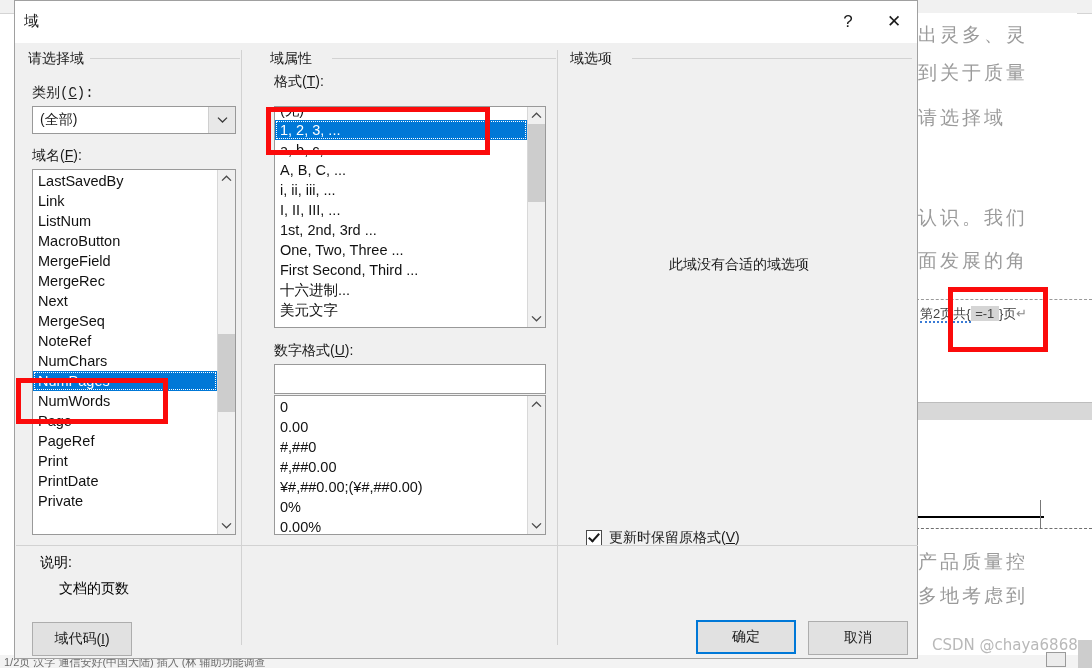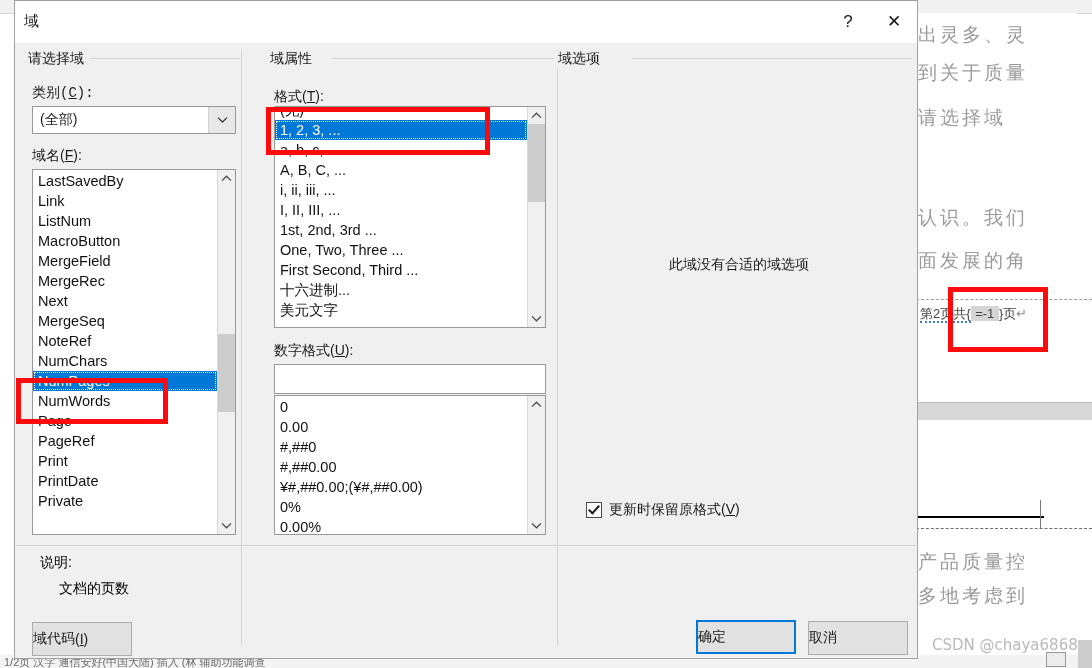--- a/index.html
+++ b/index.html
@@ -65,21 +65,21 @@
   .sb-up{top:0;} .sb-dn{bottom:0;}
   .sb-thumb{position:absolute;left:0;width:17px;background:#cdcdcd;}
 
   .textbox{position:absolute;height:30px;background:#fff;border:1px solid #999;box-sizing:border-box;}
 
   .checkbox-row{position:absolute;display:flex;align-items:center;gap:7px;font-size:14px;color:#1a1a1a;}
   .cb-box{width:14px;height:14px;border:1px solid #4a4a4a;background:#fff;position:relative;flex:none;}
   .cb-box.on:after{content:"";position:absolute;left:4px;top:0px;width:4px;height:9px;border:solid #1a1a1a;border-width:0 2px 2px 0;transform:rotate(42deg);}
 
   .btn{position:absolute;background:#e1e1e1;border:1px solid #adadad;box-sizing:border-box;
-    font-size:14px;color:#1a1a1a;display:flex;align-items:center;cursor:default;}
+    font-size:14px;color:#1a1a1a;display:flex;align-items:center;justify-content:center;cursor:default;}
   .btn.primary{border:2px solid #0078d7;background:#e1e1e1;}
 
   .redbox{position:absolute;border:5px solid #fb0b0b;box-sizing:border-box;pointer-events:none;z-index:40;}
 
   .desc-label{position:absolute;left:25px;top:553px;font-size:14px;}
   .desc-text{position:absolute;left:44px;top:579px;font-size:14px;}
 </style>
 </head>
 <body>
 
@@ -189,21 +189,21 @@
             <path d="M1 1.4 L5.5 5.8 L10 1.4" fill="none" stroke="#4a4a4a" stroke-width="1.3"></path>
           </svg>
       </div>
     </div>
   </div>
 
   <div class="gb-label" style="left:251px;top:49px;">域属性</div>
   <div class="gb-rule" style="left:317px;top:57px;width:224px;"></div>
   <div class="gb-vrule" style="left:542px;top:49px;height:595px;"></div>
 
-  <div class="lbl" style="left:259px;top:87px;">
+  <div class="lbl" style="left:259px;top:72px;">
     <span>格式</span>(<u>T</u>):
   </div>
 
   <div class="listbox" style="left:259px;top:105px;width:272px;height:222px;">
     <div class="lb-items" id="format-list" style="margin-top:-8px;">
         <div class="lb-item">(无)</div>
         <div class="lb-item sel">1, 2, 3, ...</div>
         <div class="lb-item">a, b, c, ...</div>
         <div class="lb-item">A, B, C, ...</div>
         <div class="lb-item">i, ii, iii, ...</div>
@@ -252,26 +252,26 @@
           </svg>
       </div>
       <div class="sb-arrow sb-dn">
         <svg width="11" height="7" viewBox="0 0 11 7">
             <path d="M1 1.4 L5.5 5.8 L10 1.4" fill="none" stroke="#4a4a4a" stroke-width="1.3"></path>
           </svg>
       </div>
     </div>
   </div>
 
-  <div class="gb-label" style="left:539px;top:49px;">域选项</div>
+  <div class="gb-label" style="left:551px;top:49px;">域选项</div>
   <div class="gb-rule" style="left:617px;top:57px;width:280px;"></div>
 
   <div style="position:absolute;left:551px;top:255px;width:346px;text-align:center;font-size:14px;color:#1a1a1a;">此域没有合适的域选项</div>
 
-  <div class="checkbox-row" style="left:571px;top:500px;">
+  <div class="checkbox-row" style="left:571px;top:528px;">
     <span class="cb-box on"></span>
     <span><span>更新时保留原格式</span>(<u>V</u>)</span>
   </div>
 
   <div class="gb-rule" style="left:1px;top:544px;width:902px;"></div>
 
   <div class="desc-label">说明:</div>
   <div class="desc-text">文档的页数</div>
 
   <div class="btn" style="left:17px;top:621px;width:100px;height:34px;">

